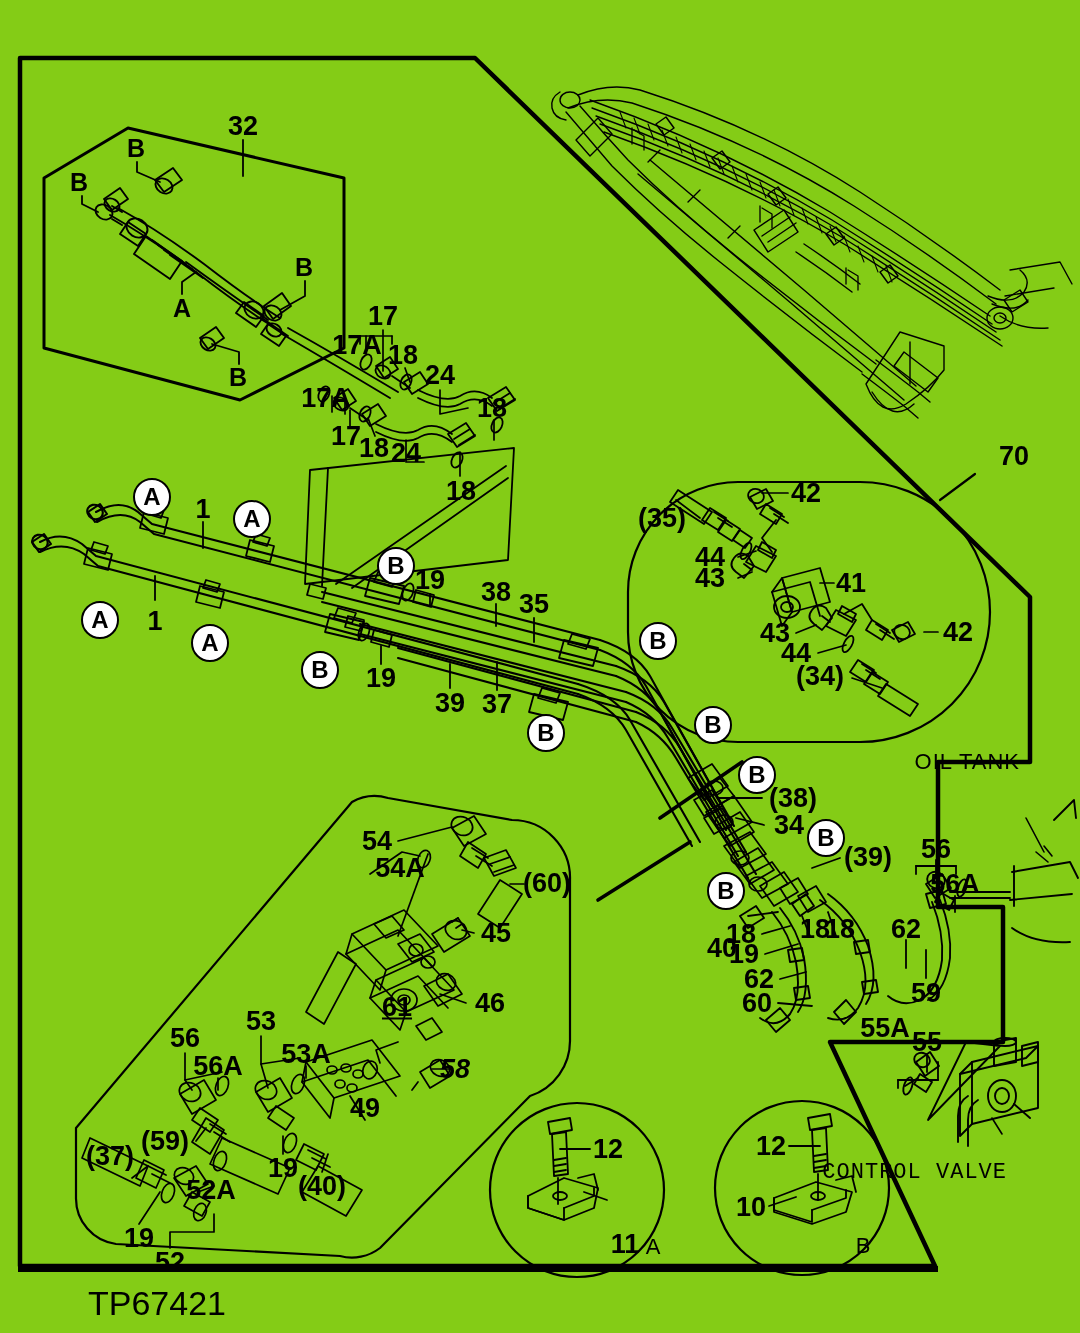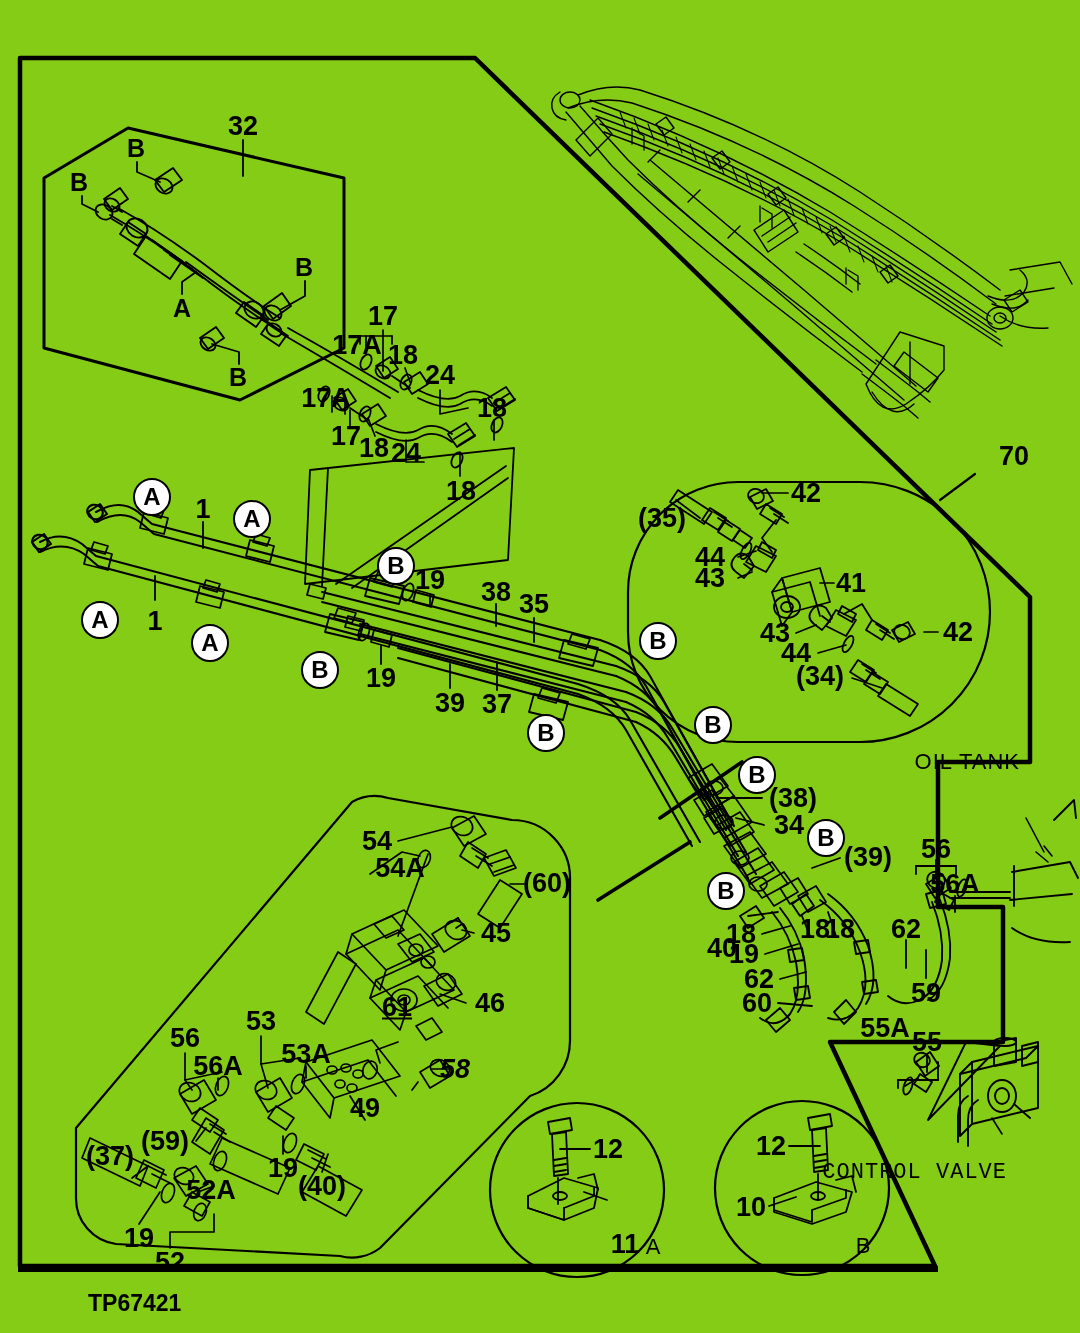--- a/index.html
+++ b/index.html
@@ -29,21 +29,21 @@
     color: #000;
     white-space: nowrap;
     line-height: 1;
     transform: translate(-50%, -50%);
     user-select: none;
   }
   .lbl.n  { font-size: 27px; }
   .lbl.ab { font-size: 25px; font-weight: bold; }
   .lbl.abm{ font-size: 22px; font-weight: normal; }
   .lbl.txt{ font-size: 22px; font-weight: normal; letter-spacing: 1px; }
-  .lbl.dwg{ font-size: 23px; font-weight: bold; letter-spacing: 0px; }
+  .lbl.dwg{ font-size: 34px; font-weight: normal; letter-spacing: 0px; }
   .circmark {
     position: absolute;
     width: 38px;
     height: 38px;
     border: 2.6px solid #000;
     border-radius: 50%;
     background: #fff;
     transform: translate(-50%, -50%);
     box-sizing: border-box;
     display: flex;

